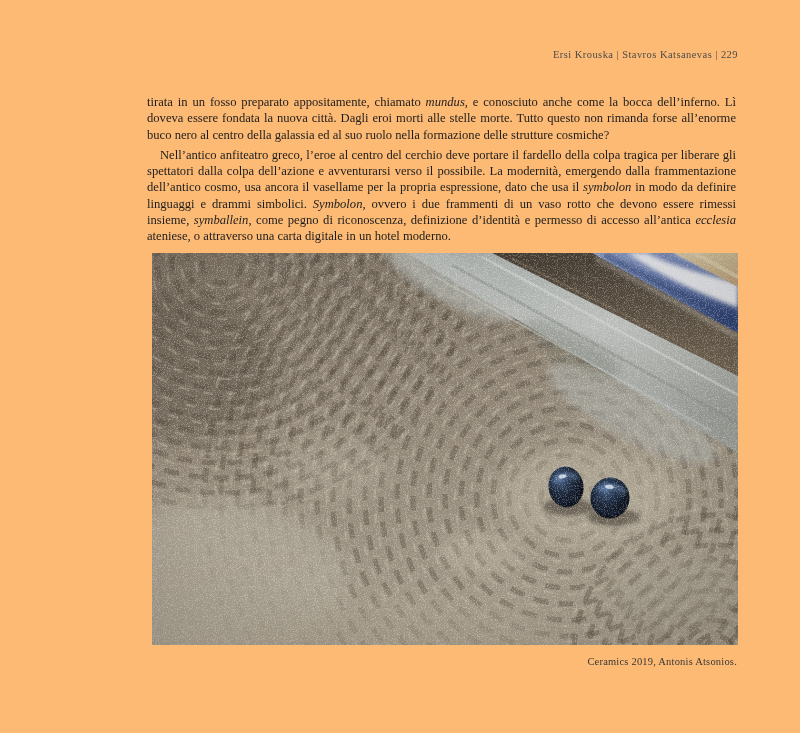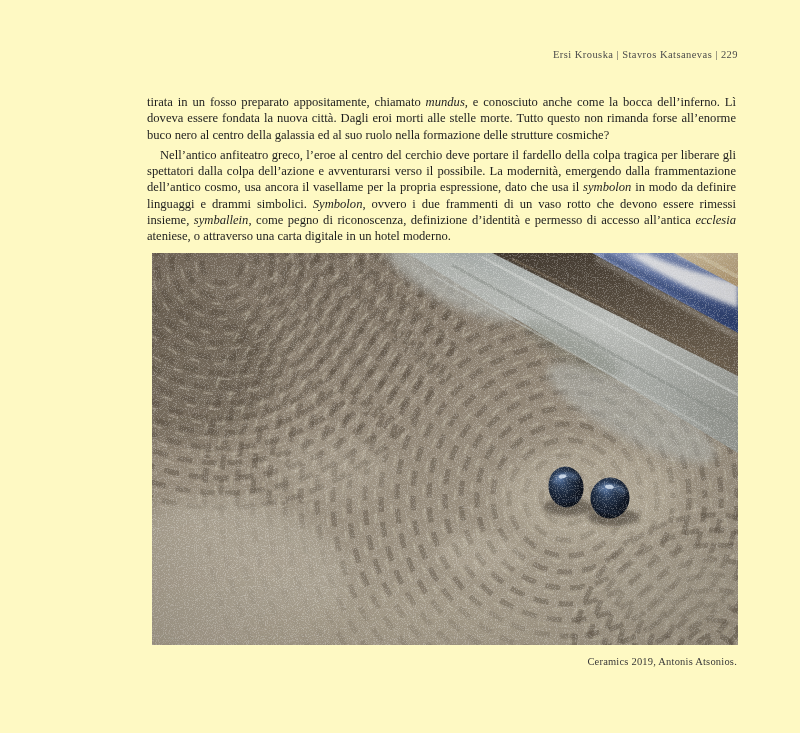--- a/index.html
+++ b/index.html
@@ -1,17 +1,17 @@
 <!DOCTYPE html>
 <html><head>
 <meta charset="utf-8">
 <style>
   html,body{margin:0;padding:0;background:#ffffff;}
   .page{
-    position:relative;width:800px;height:733px;background:#fef9c3;
+    position:relative;width:800px;height:733px;background:#fdba74;
     font-family:"Liberation Serif","DejaVu Serif",serif;overflow:hidden;
   }
   .running-head{
     position:absolute;top:49px;right:62px;
     font-size:10.5px;letter-spacing:0.45px;color:#4b4b4b;white-space:nowrap;
   }
   .article{
     position:absolute;left:143px;top:90px;width:597px;
     font-size:12.6px;line-height:16.3px;color:#1d1d1d;text-align:justify;
   }

